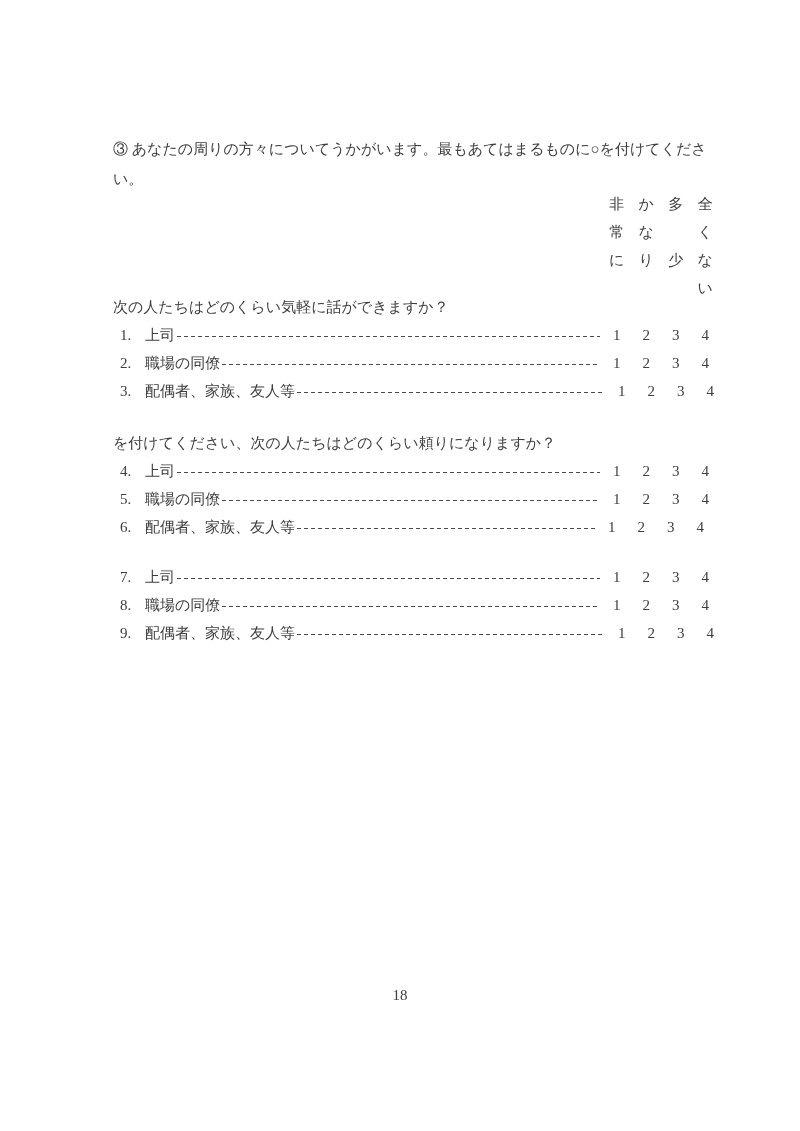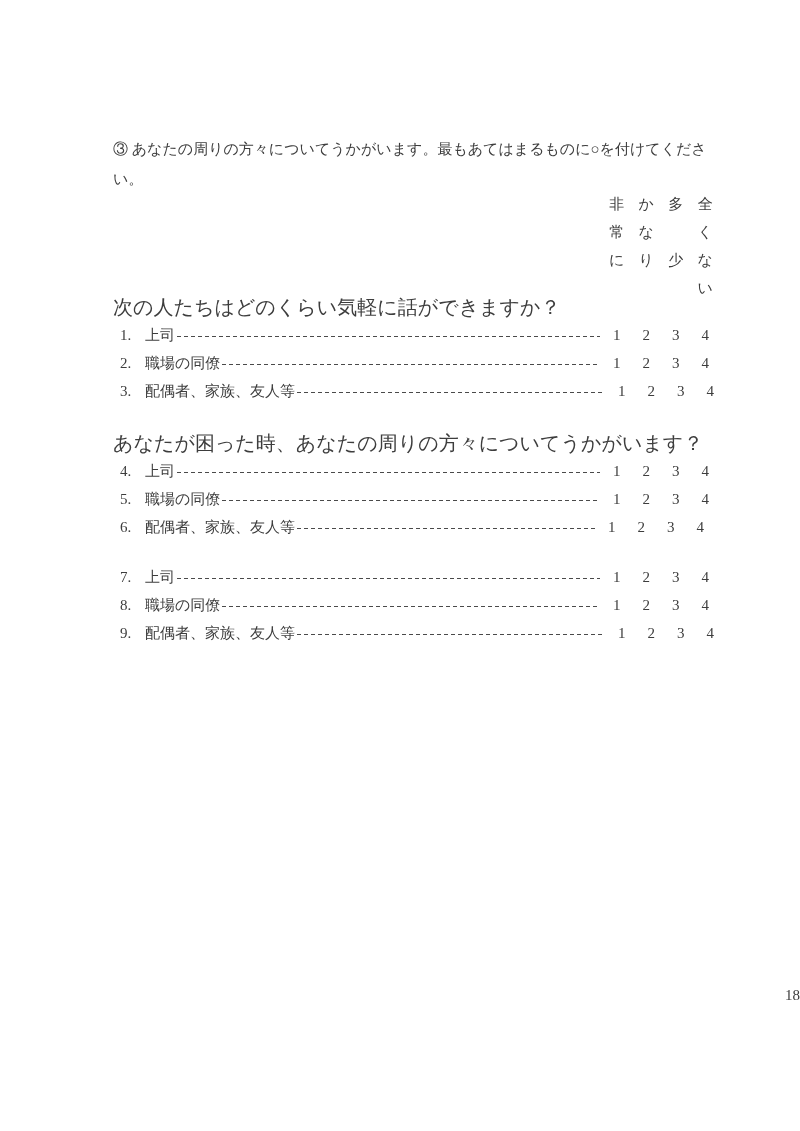--- a/index.html
+++ b/index.html
@@ -50,21 +50,21 @@
     text-align: center;
     white-space: pre;
   }
   .sections { position: absolute; left: 0; top: 0; width: 100%; height: 100%; }
   .section { position: absolute; left: 0; width: 100%; }
   .section:nth-child(1) { top: 293px; }
   .section:nth-child(2) { top: 429px; }
   .section:nth-child(3) { top: 563px; }
   .section-q {
     margin: 0;
-    font-size: 20px;
+    font-size: 15px;
     line-height: 28px;
     height: 28px;
     white-space: nowrap;
   }
   .item-row {
     display: flex;
     align-items: center;
     height: 28px;
     font-size: 15px;
     padding-left: 7px;
@@ -95,21 +95,21 @@
     width: 29.5px;
     text-align: center;
     font-size: 15px;
     line-height: 28px;
   }
   .page-number {
     position: absolute;
     left: 0;
     width: 100%;
     top: 985px;
-    text-align: right;
+    text-align: center;
     font-size: 15px;
     line-height: 20px;
   }
 </style>
 </head>
 <body>
 
 <div class="page">
   <div class="content">
     <p class="intro">③ あなたの周りの方々についてうかがいます。最もあてはまるものに○を付けてください。</p>
@@ -167,21 +167,21 @@
             <div class="leader"></div>
             <div class="answers" style="margin-right: -15px;">
               <div class="answer-cell">1</div>
               <div class="answer-cell">2</div>
               <div class="answer-cell">3</div>
               <div class="answer-cell">4</div>
             </div>
           </div>
         </div>
         <div class="section">
-          <p class="section-q">あなたが困った時、あなたの周りの方々についてうかがいます？</p>
+          <p class="section-q">を付けてください、次の人たちはどのくらい頼りになりますか？</p>
           <div class="item-row">
             <div class="item-no">4.</div>
             <div class="item-label">上司</div>
             <div class="leader"></div>
             <div class="answers" style="margin-right: -10px;">
               <div class="answer-cell">1</div>
               <div class="answer-cell">2</div>
               <div class="answer-cell">3</div>
               <div class="answer-cell">4</div>
             </div>

